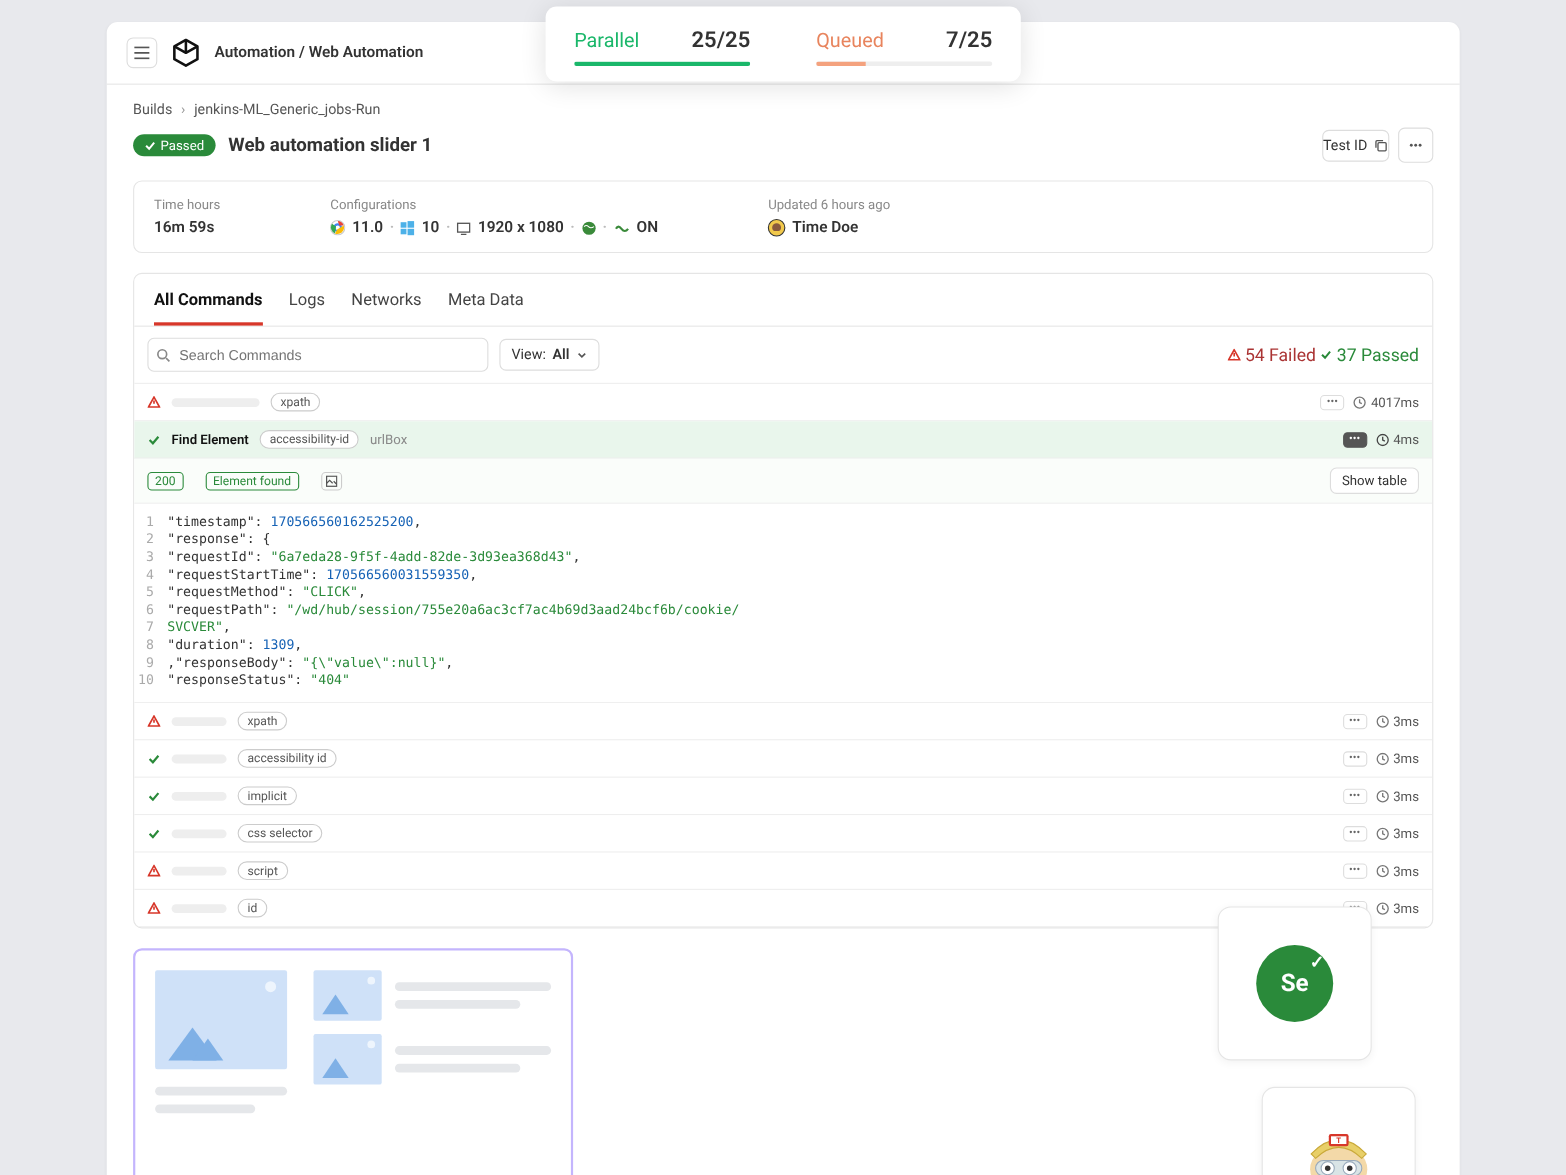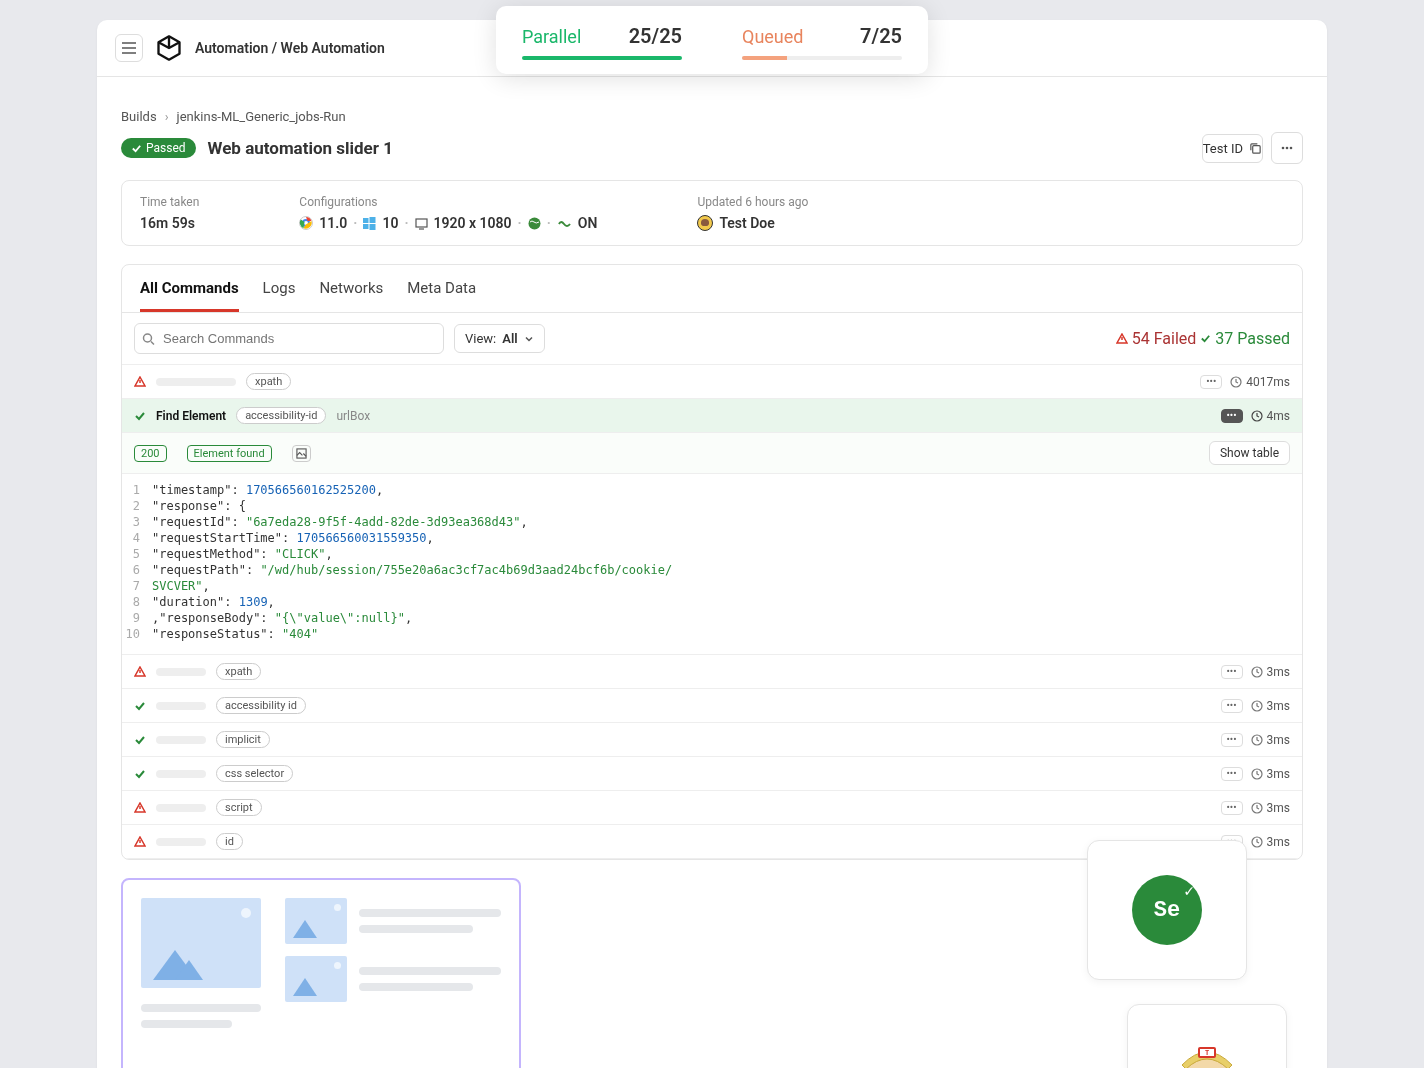--- a/index.html
+++ b/index.html
@@ -51,21 +51,21 @@
   .counter-label {}
   .counter-val { font-size: 20px; font-weight:600; }
   .counter-bar { height:4px; background:#eee; border-radius:4px; overflow:hidden; }
   .counter-fill { height:100%; }
   .parallel .counter-label { color:#1ab76a; font-size:18px; }
   .parallel .counter-fill { background:#1ab76a; width:100%; }
   .queued .counter-label { color:#e8845d; font-size:18px; }
   .queued .counter-fill { background:#f4a27e; width:28%; }
   
   .content { padding: 16px 24px; }
-  .breadcrumbs { display:flex; align-items:center; gap:8px; color:#555; font-size:13px;margin-top:16px; }
+  .breadcrumbs { display:flex; align-items:center; gap:8px; color:#555; font-size:13px; }
   .breadcrumbs .chev { color:#999; }
   .title-row { display:flex; align-items:center; justify-content:space-between; margin-top:8px; }
   .title-left { display:flex; align-items:center; gap:12px; }
   .pill-passed { background:#2a8a3a; color:#fff; border-radius:14px; padding:3px 10px; display:flex; align-items:center; gap:4px; font-size:12px; }
   .session-title { font-weight:700; font-size:17px; }
   .title-right { display:flex; align-items:center; gap:8px; }
   .btn-light { border:1px solid #ddd; background:#fff; border-radius:6px; padding:6px 0; display:flex; align-items:center; gap:6px; cursor:pointer; font-size:13px; }
   .icon-btn { width:32px; height:32px; border:1px solid #ddd; border-radius:6px; display:flex; align-items:center; justify-content:center; cursor:pointer; }
   
   .info-card { border:1px solid #e5e5e5; border-radius:8px; margin-top:16px; padding:14px 18px; display:flex; gap:100px; }
@@ -134,21 +134,21 @@
   .left-lines { margin-top:16px; display:flex; flex-direction:column; gap:8px; }
   .right-grid { display:flex; flex-direction:column; gap:12px; flex:1; }
   .grid-item { display:flex; gap:12px; }
   .grid-item .ph-rect { width:62px; height:46px; }
   .grid-item .grid-lines { flex:1; display:flex; flex-direction:column; gap:8px; justify-content:center; }
   .video-bar { display:flex; align-items:center; gap:10px; margin-top:30px; color:#555; font-size:12px; }
   .video-bar .track { flex:1; height:4px; background:#ddd; border-radius:3px; position:relative; }
   .video-bar .thumb { position:absolute; left:0; top:-3px; width:10px;height:10px; background:#555; border-radius:50%; }
   .vico { cursor:pointer; }
   
-  .logo-tile { width:160px; height:140px; background:#fff; border:1px solid #e5e5e5; border-radius:12px; box-shadow:0 2px 8px rgba(0,0,0,.05); display:flex; align-items:center; justify-content:center;font-family:Liberation Mono, monospace; }
+  .logo-tile { width:140px; height:140px; background:#fff; border:1px solid #e5e5e5; border-radius:12px; box-shadow:0 2px 8px rgba(0,0,0,.05); display:flex; align-items:center; justify-content:center; }
   .logo-holder { position:absolute; }
   .selenium-circle { width:70px;height:70px; background:#2a8a3a; border-radius:50%; display:flex; align-items:center; justify-content:center; color:#fff; font-weight:700; font-size:22px; position:relative; }
   .selenium-circle .chk { position:absolute; top:6px; right:8px; font-size:16px; }
   .travis-face { width:78px; height:78px; position:relative; }
   svg { display:block; }
 </style>
 </head>
 <body>
 
 <div class="app">
@@ -220,21 +220,21 @@
               <circle cx="3" cy="7" r="1.3" fill="#555"></circle>
               <circle cx="7" cy="7" r="1.3" fill="#555"></circle>
               <circle cx="11" cy="7" r="1.3" fill="#555"></circle>
             </svg>
         </div>
       </div>
     </div>
 
     <div class="info-card">
       <div class="info-block">
-        <div class="lbl">Time taken</div>
+        <div class="lbl">Time hours</div>
         <div class="val">16m 59s</div>
       </div>
       <div class="info-block">
         <div class="lbl">Configurations</div>
         <div class="val config-val">
           <span>
               <svg width="14" height="14" viewBox="0 0 14 14">
                 <circle cx="7" cy="7" r="6.5" fill="#fff" stroke="#ccc"></circle>
                 <circle cx="7" cy="7" r="3" fill="#fff" stroke="#4285f4" stroke-width="2"></circle>
                 <path d="M7 1 A6 6 0 0 1 12.5 5 L8.5 5" fill="#ea4335"></path>
@@ -274,21 +274,21 @@
                 <path d="M2 6 Q4 2 7 6 Q10 10 13 6" stroke="#3a8a3a" stroke-width="2" fill="none"></path>
               </svg>
             </span>
           <span>ON</span>
         </div>
       </div>
       <div class="info-block">
         <div class="lbl">Updated 6 hours ago</div>
         <div class="val">
           <span class="avatar"></span>
-          <span>Test Doe</span>
+          <span>Time Doe</span>
         </div>
       </div>
     </div>
 
     <div class="main-grid">
       <div class="left-col">
         <div class="tabs-card">
 
           <div class="tabs">
             <div class="tab active">All Commands</div>

